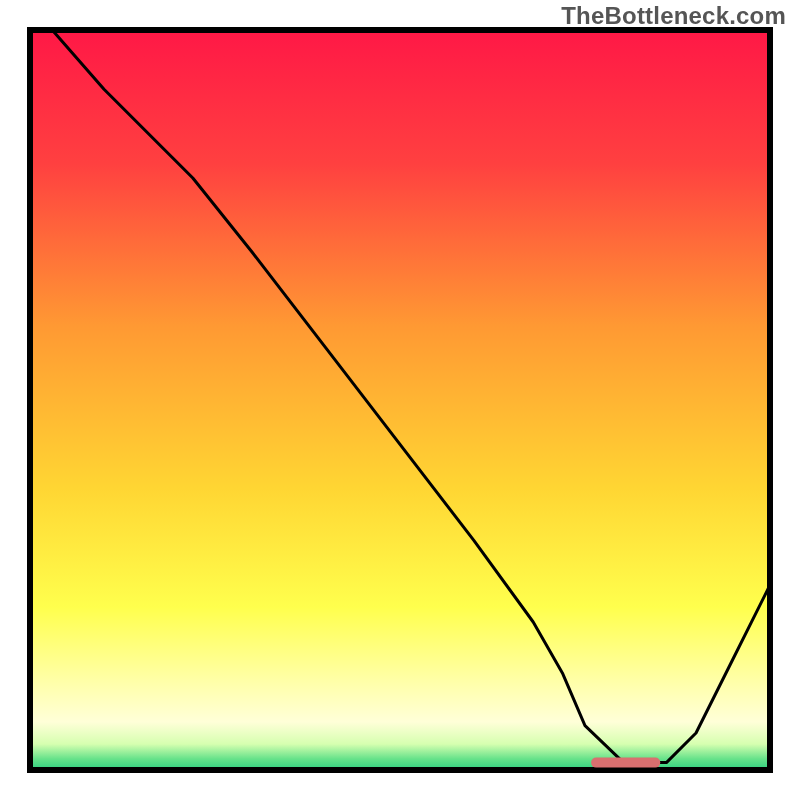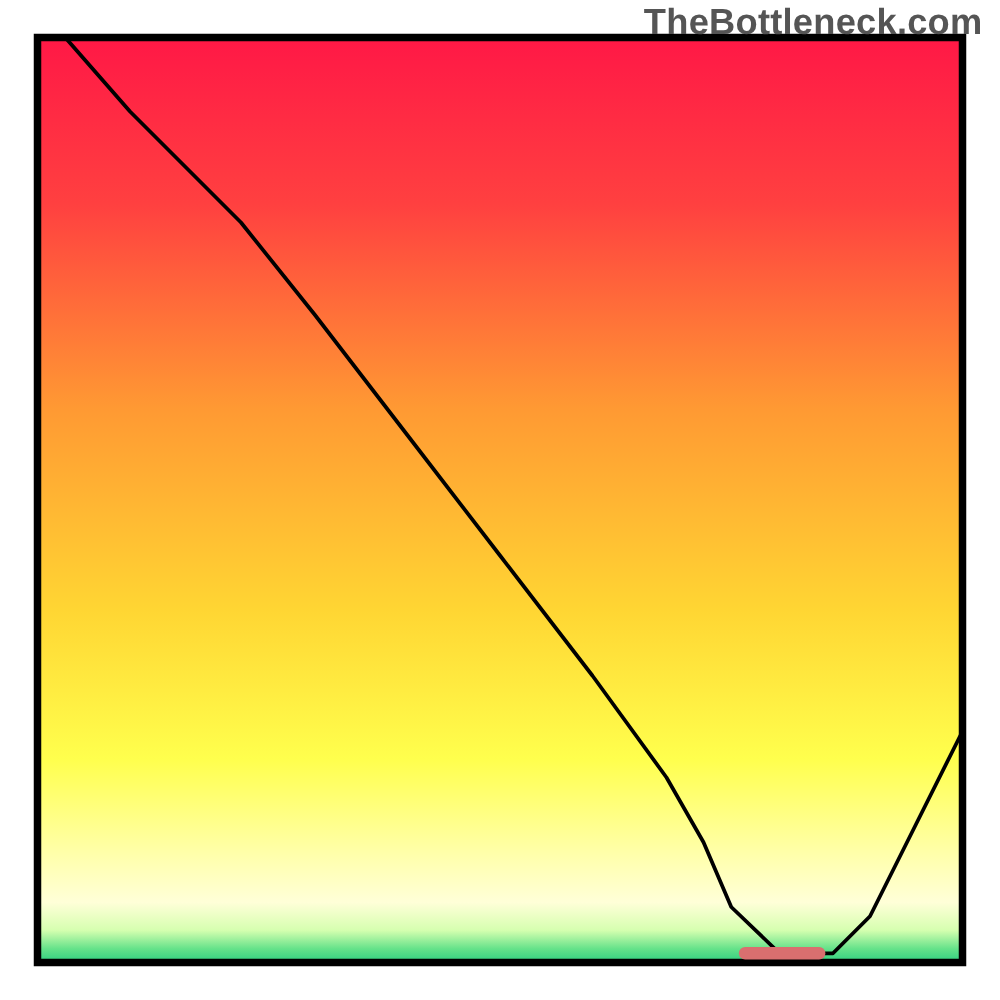--- a/index.html
+++ b/index.html
@@ -13,21 +13,21 @@
   .chart-container {
     position: relative;
     width: 800px;
     height: 800px;
   }
   .watermark {
     position: absolute;
     top: 2px;
     right: 14px;
     font-family: Arial, Helvetica, sans-serif;
-    font-size: 29px;
+    font-size: 24px;
     font-weight: 600;
     color: #555555;
     letter-spacing: 0.2px;
   }
   svg {
     position: absolute;
     top: 0;
     left: 0;
   }
 </style>

